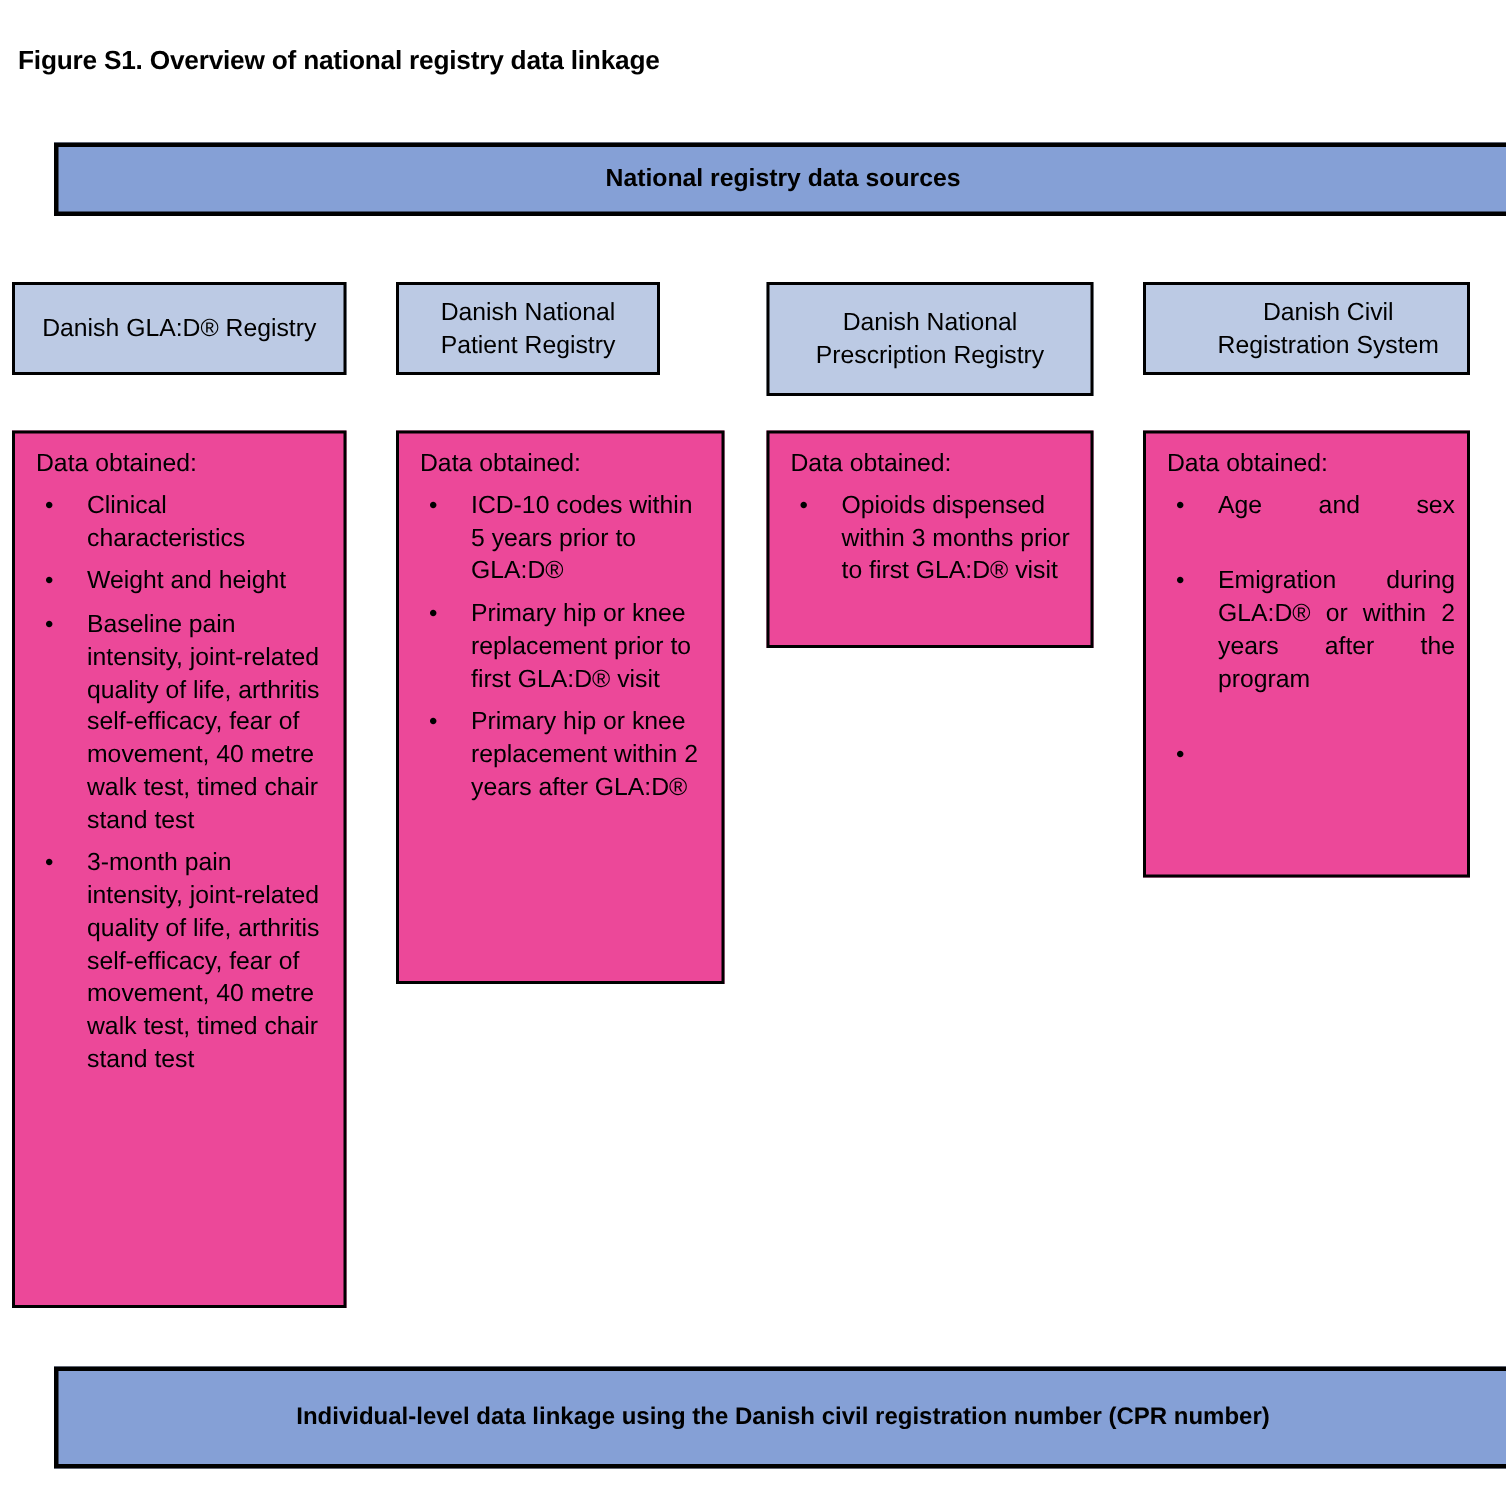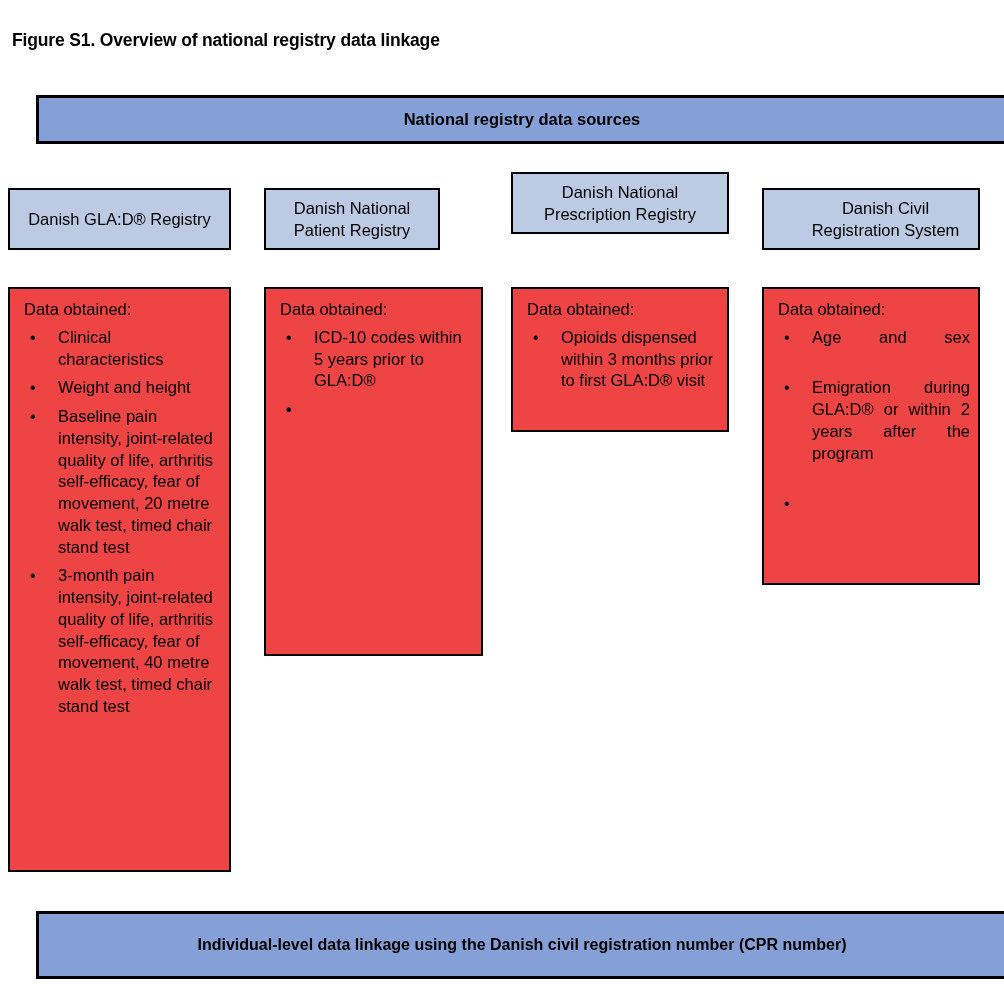--- a/index.html
+++ b/index.html
@@ -70,21 +70,21 @@
     align-items: center;
     justify-content: center;
     text-align: center;
     font-size: 16.5px;
     line-height: 1.35;
     padding: 4px 6px;
   }
 
   .registry-body {
     position: absolute;
-    background: #ef4444;
+    background: #ec4899;
     border: 2.5px solid #000000;
     box-sizing: border-box;
     padding: 10px 8px 8px 14px;
     font-size: 16.5px;
     line-height: 1.32;
   }
 
   .body-label {
     margin: 0 0 2px 0;
   }
@@ -119,21 +119,21 @@
     width: 100%;
   }
 
   
   #col-0 .registry-header { left: 8px;   top: 188px; width: 223px; height: 62px; }
   #col-0 .registry-body   { left: 8px;   top: 287px; width: 223px; height: 585px; }
 
   #col-1 .registry-header { left: 264px; top: 188px; width: 176px; height: 62px; }
   #col-1 .registry-body   { left: 264px; top: 287px; width: 219px; height: 369px; }
 
-  #col-2 .registry-header { left: 511px; top: 172px; width: 218px; height: 62px; }
+  #col-2 .registry-header { left: 511px; top: 188px; width: 218px; height: 76px; }
   #col-2 .registry-body   { left: 511px; top: 287px; width: 218px; height: 145px; }
 
   #col-3 .registry-header { left: 762px; top: 188px; width: 218px; height: 62px; padding-left: 35px; }
   #col-3 .registry-body   { left: 762px; top: 287px; width: 218px; height: 298px; }
 </style>
 </head>
 <body>
 
 <div id="figure-title">Figure S1. Overview of national registry data linkage</div>
 
@@ -141,34 +141,34 @@
   <span>National registry data sources</span>
 </div>
 
 <div class="registry-col" id="col-0">
   <div class="registry-header">Danish GLA:D® Registry</div>
   <div class="registry-body">
     <div class="body-label">Data obtained:</div>
     <ul class="data-list">
       <li><span class="bullet">•</span><span class="li-text">Clinical characteristics</span></li>
       <li><span class="bullet">•</span><span class="li-text">Weight and height</span></li>
-      <li><span class="bullet">•</span><span class="li-text">Baseline pain intensity, joint-related quality of life, arthritis self-efficacy, fear of movement, 20 metre walk test, timed chair stand test</span></li>
+      <li><span class="bullet">•</span><span class="li-text">Baseline pain intensity, joint-related quality of life, arthritis self-efficacy, fear of movement, 40 metre walk test, timed chair stand test</span></li>
       <li><span class="bullet">•</span><span class="li-text">3-month pain intensity, joint-related quality of life, arthritis self-efficacy, fear of movement, 40 metre walk test, timed chair stand test</span></li>
     </ul>
   </div>
 </div>
 
 <div class="registry-col" id="col-1">
   <div class="registry-header">Danish National Patient Registry</div>
   <div class="registry-body">
     <div class="body-label">Data obtained:</div>
     <ul class="data-list">
       <li><span class="bullet">•</span><span class="li-text">ICD-10 codes within 5 years prior to GLA:D®</span></li>
-      <li><span class="bullet">•</span></li>
-      <li><span class="bullet">•</span></li>
+      <li><span class="bullet">•</span><span class="li-text">Primary hip or knee replacement prior to first GLA:D® visit</span></li>
+      <li><span class="bullet">•</span><span class="li-text">Primary hip or knee replacement within 2 years after GLA:D®</span></li>
     </ul>
   </div>
 </div>
 
 <div class="registry-col" id="col-2">
   <div class="registry-header">Danish National Prescription Registry</div>
   <div class="registry-body">
     <div class="body-label">Data obtained:</div>
     <ul class="data-list">
       <li><span class="bullet">•</span><span class="li-text">Opioids dispensed within 3 months prior to first GLA:D® visit</span></li>

